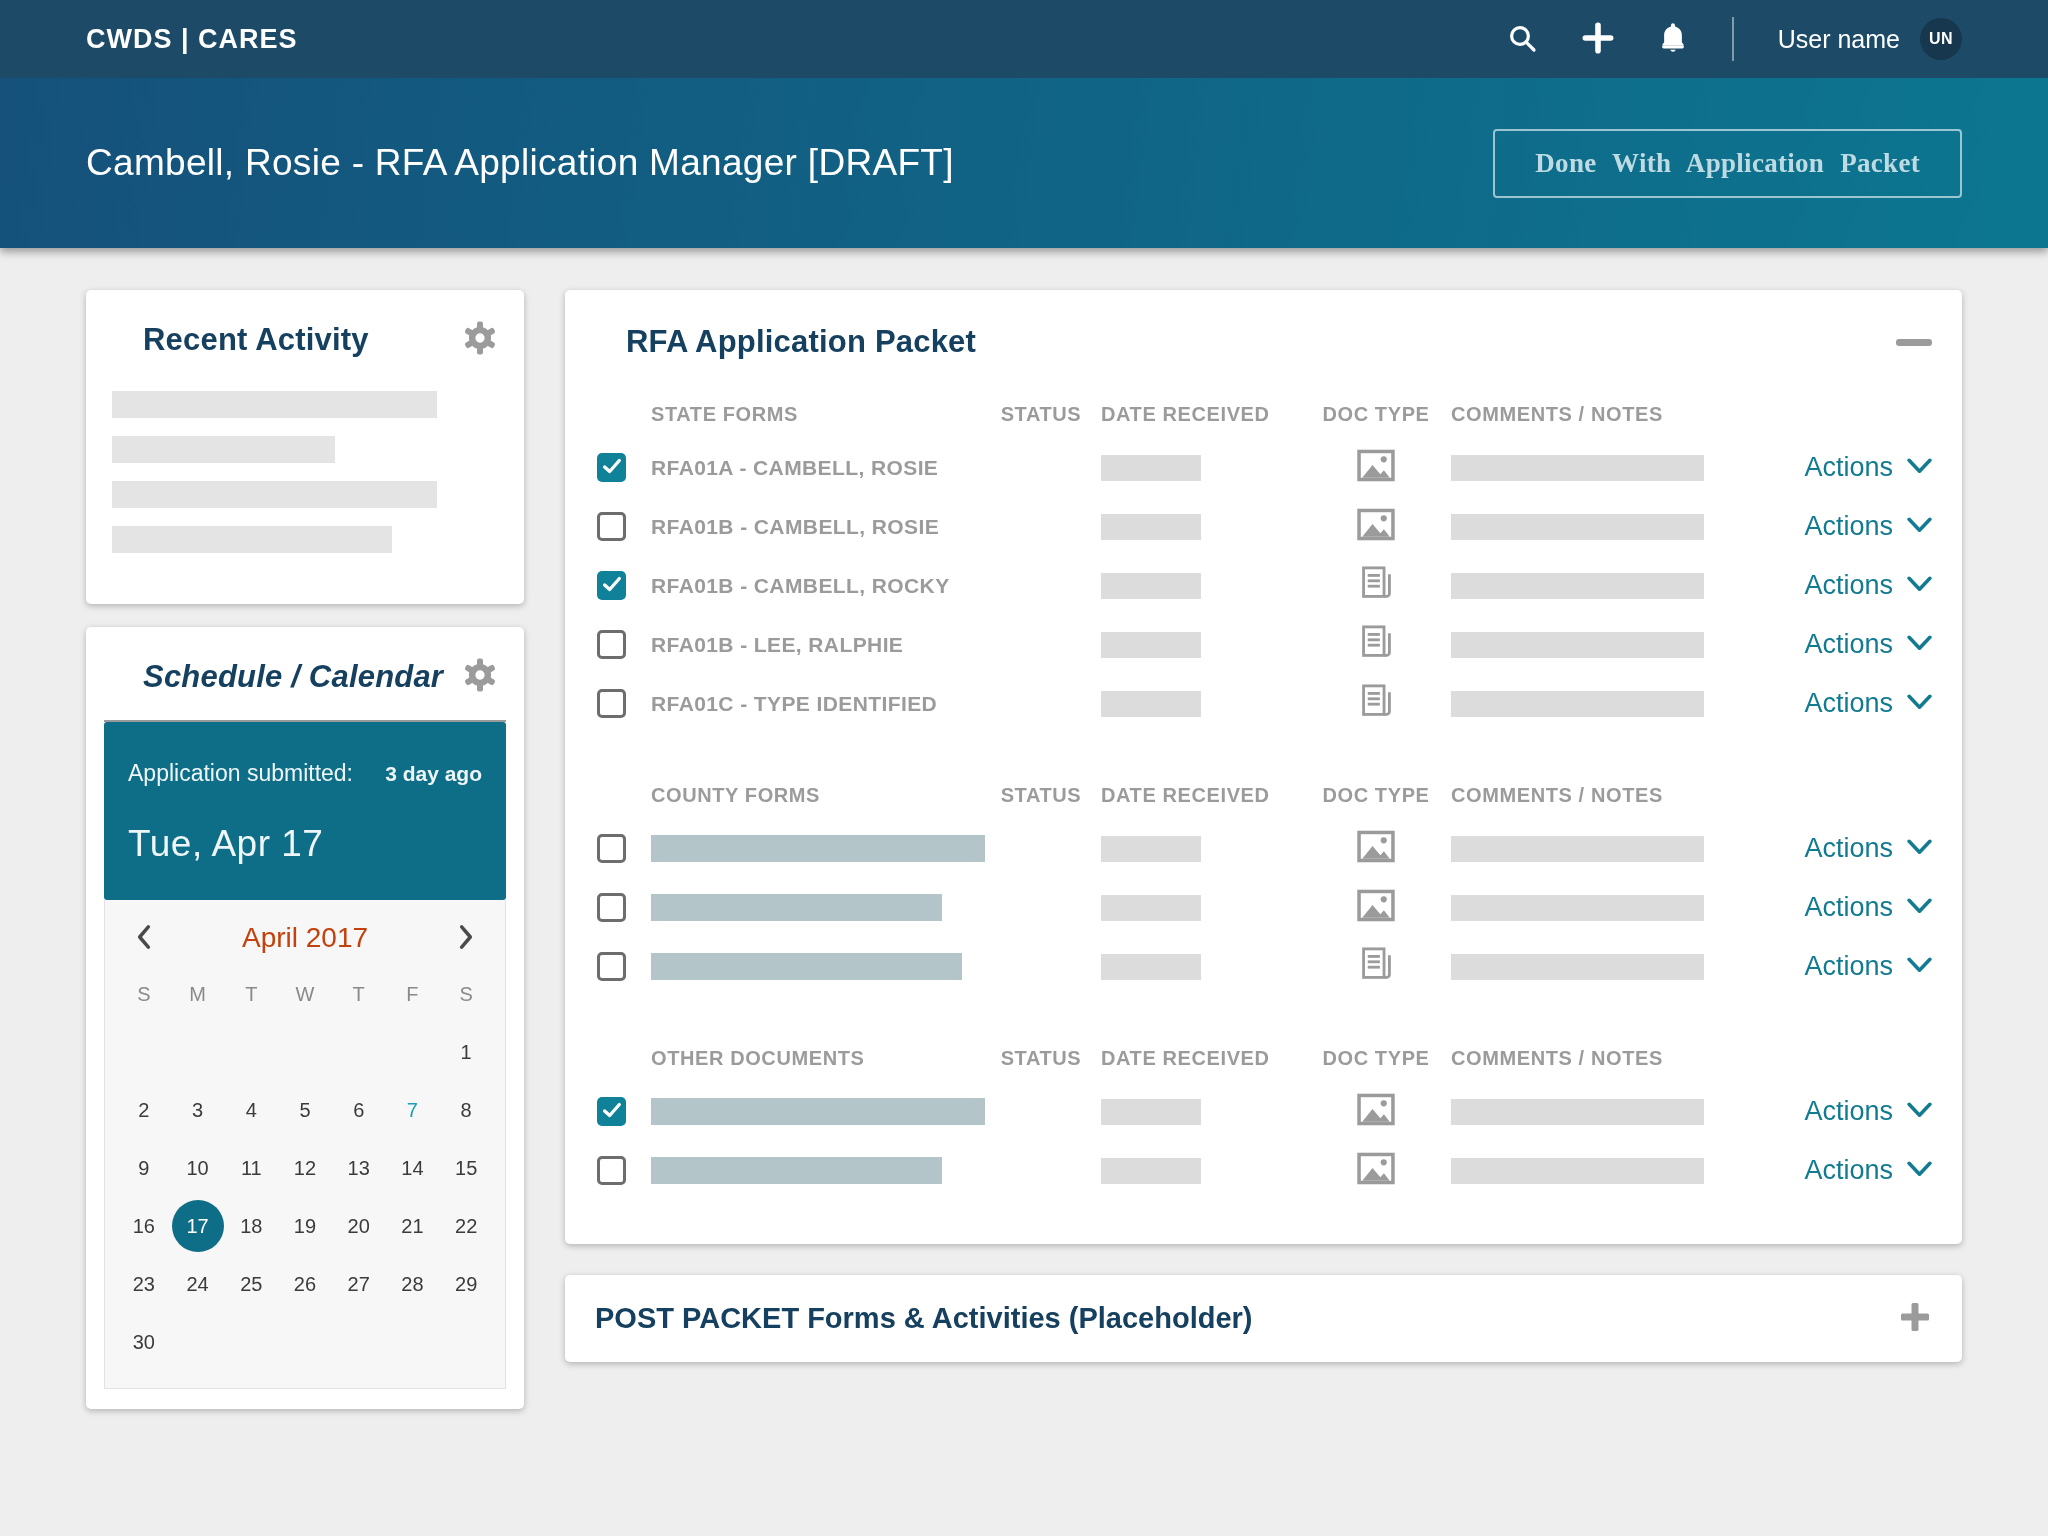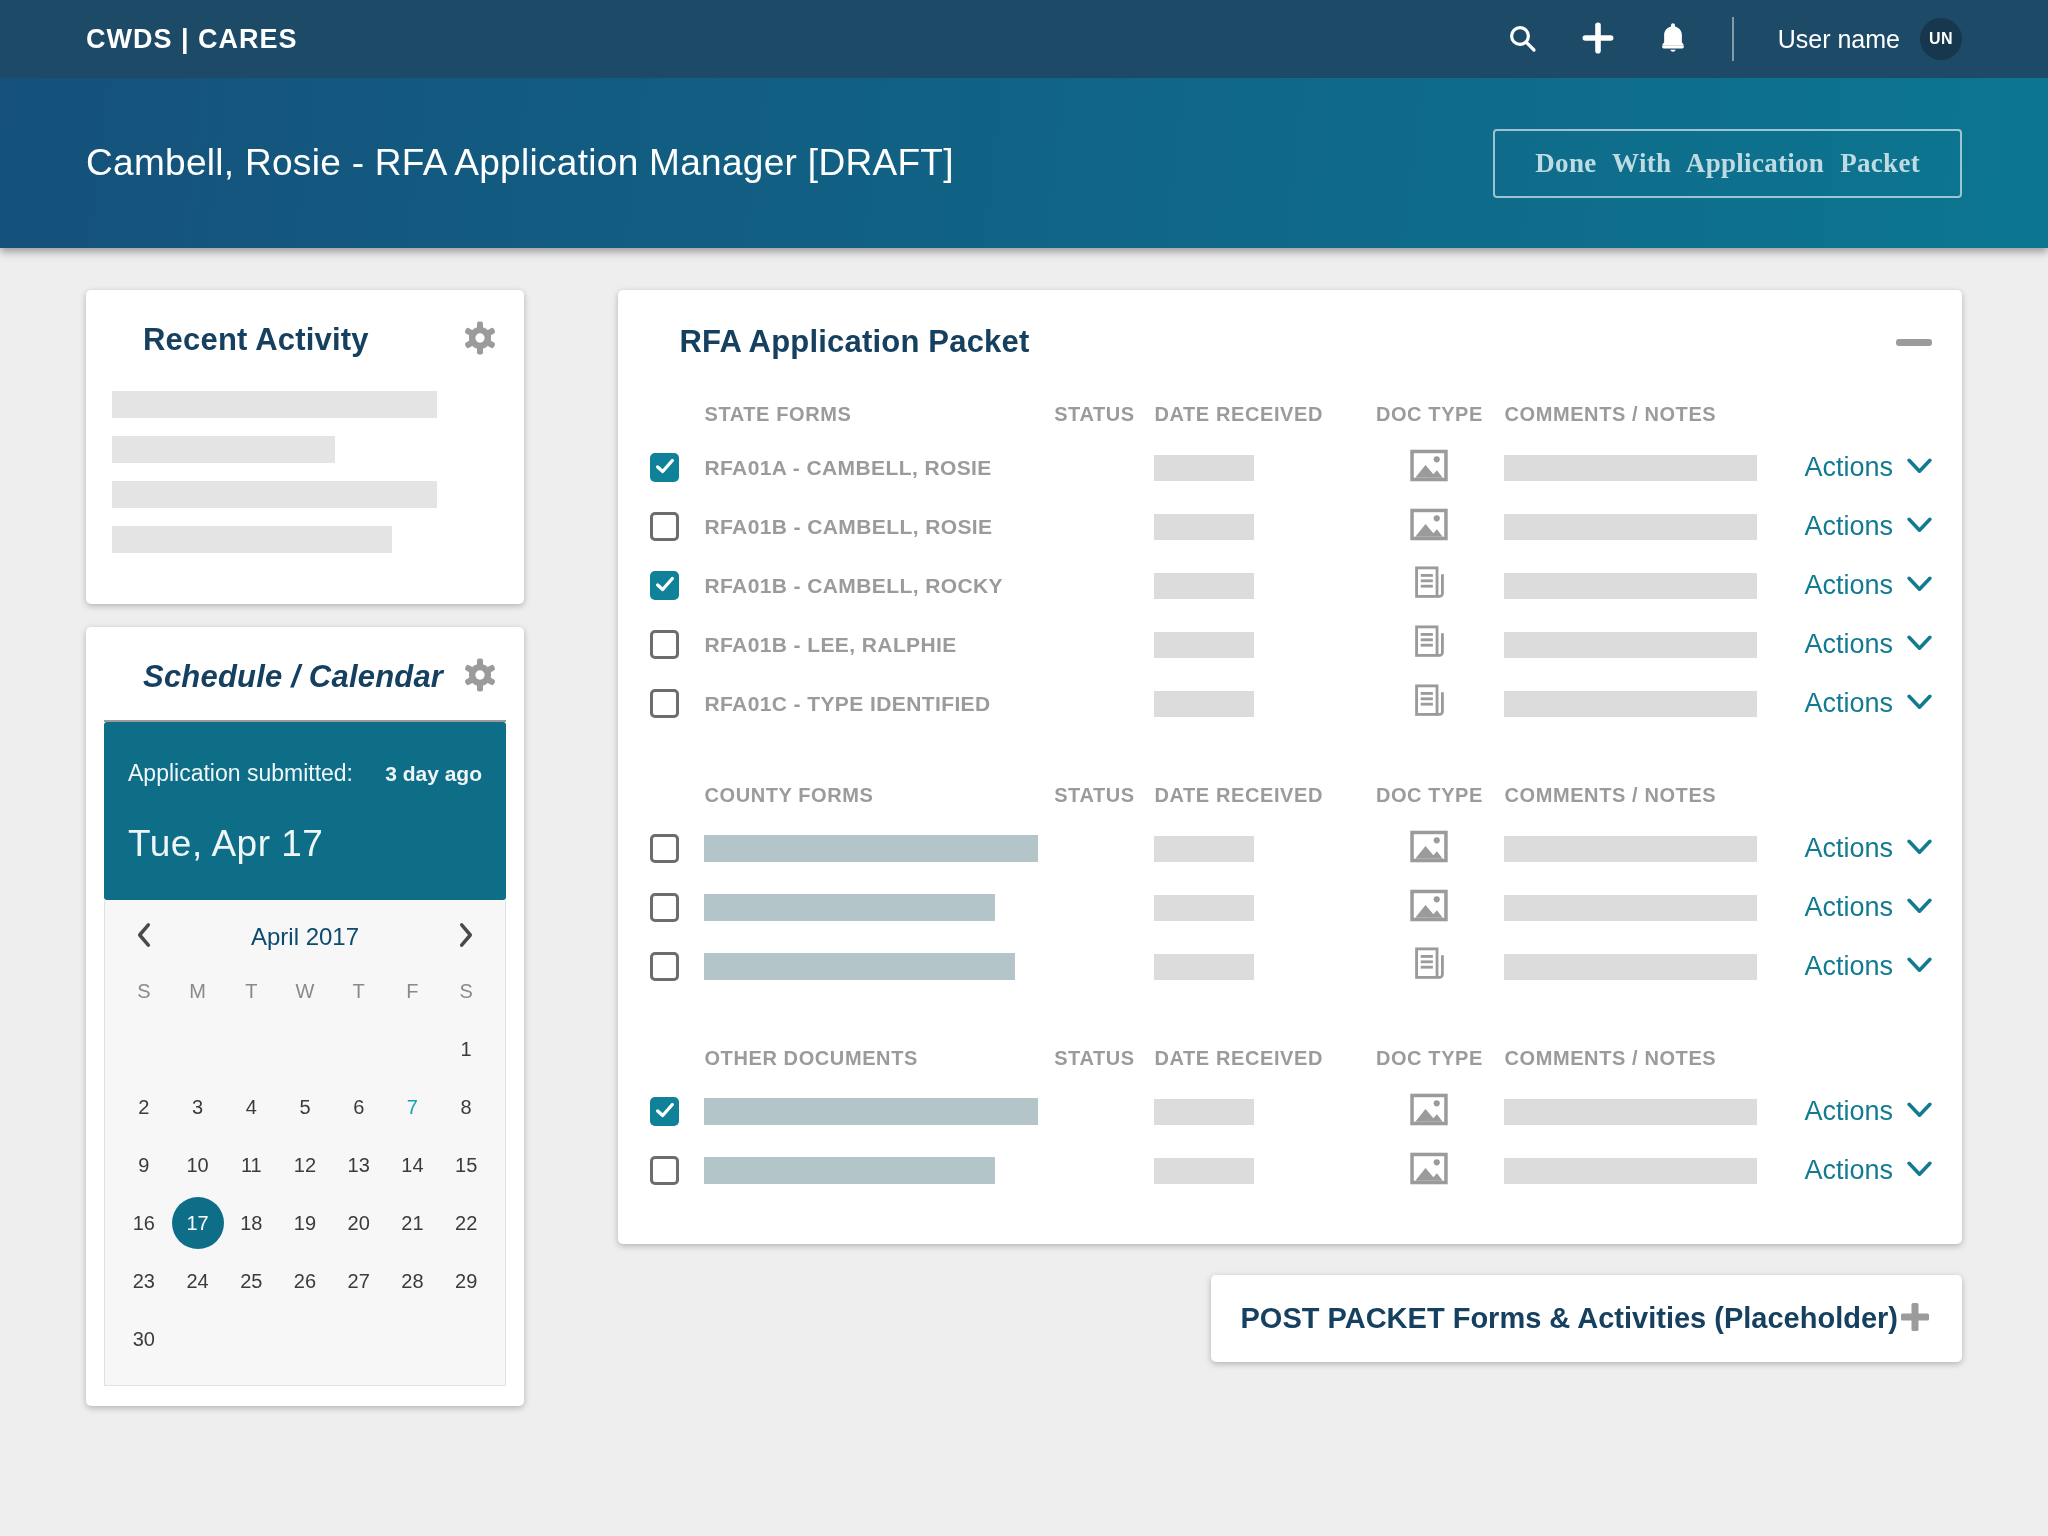--- a/index.html
+++ b/index.html
@@ -17,42 +17,42 @@
   .avatar { width: 42px; height: 42px; border-radius: 50%; background: #16374e; color: #fff; font-size: 16px; font-weight: bold; display: flex; align-items: center; justify-content: center; letter-spacing: .5px; }
 
   
   .page-header { height: 170px; background: linear-gradient(97deg, #15517b 0%, #0c7690 100%); display: flex; align-items: center; justify-content: space-between; padding: 0 86px; box-shadow: 0 4px 8px rgba(0,0,0,.35); position: relative; z-index: 2; }
   .page-title { color: #fff; font-size: 37px; font-weight: 400; letter-spacing: .3px; }
   .done-btn { background: transparent; border: 2px solid rgba(215,233,238,.7); color: #bedbe3; font-family: Liberation Serif, serif; font-size: 27px; font-weight: 600; padding: 17px 40px; border-radius: 4px; cursor: pointer; word-spacing: 9px; letter-spacing: .3px; }
 
   
   .content { display: flex; gap: 41px; padding: 42px 86px 60px; align-items: flex-start; }
   .left-col { width: 438px; flex: none; display: flex; flex-direction: column; gap: 23px; }
-  .main-col { flex: 1; display: flex; flex-direction: column; gap: 31px; align-items: flex-end; }
+  .main-col { flex: 1; display: flex; flex-direction: column; gap: 31px; }
   .card { background: #fff; border-radius: 5px; box-shadow: 0 2px 6px rgba(0,0,0,.25); }
   .card-heading-row { display: flex; align-items: center; justify-content: space-between; margin-left: 31px; }
   .card-heading { color: #16405f; font-size: 31px; font-weight: bold; letter-spacing: .2px; }
 
   
   .recent-card { padding: 30px 26px 36px; min-height: 314px; }
   .skeleton { margin-top: 32px; display: flex; flex-direction: column; gap: 18px; }
   .skel-bar { height: 27px; background: #e4e4e4; }
 
   
   .schedule-card { padding: 30px 18px 20px; }
   .schedule-card .card-heading-row { padding: 0 8px; font-style: italic; }
   .schedule-divider { border: none; border-top: 2px solid #9a9a9a; margin: 24px 0 0; }
   .event-box { margin-top: 0; background: #0e6e88; border-radius: 3px; color: #eef6f8; padding: 26px 24px; height: 178px; }
   .event-top { display: flex; justify-content: space-between; align-items: baseline; margin-top: 12px; }
   .event-label { font-size: 23px; }
   .event-time { font-size: 21px; font-weight: bold; }
   .event-date { margin-top: 36px; font-size: 37px; letter-spacing: .5px; }
   .calendar-panel { background: #f7f7f7; border: 1px solid #e2e2e2; border-top: none; padding: 18px 12px 20px; }
   .cal-nav { display: flex; align-items: center; justify-content: space-between; padding: 4px 18px 14px; }
-  .cal-month { font-size: 24px; color: #0c4a6e; }
+  .cal-month { font-size: 28px; color: #c2410c; }
   .cal-grid { display: grid; grid-template-columns: repeat(7, 1fr); row-gap: 6px; }
   .cal-cell { height: 52px; display: flex; align-items: center; justify-content: center; font-size: 20px; color: #3b3b3b; cursor: default; }
   .cal-dow { color: #8a8a8a; }
   .cal-cell span { display: flex; align-items: center; justify-content: center; width: 52px; height: 52px; border-radius: 50%; }
   .cal-cell span.accent { color: #18a0b5; }
   .cal-cell span.sel { background: #0f6e87; color: #fff; }
 
   
   .rfa-card { padding: 34px 30px 44px; }
   .minus-icon { width: 36px; height: 7px; background: #9b9b9b; border-radius: 3px; border: none; cursor: pointer; }

